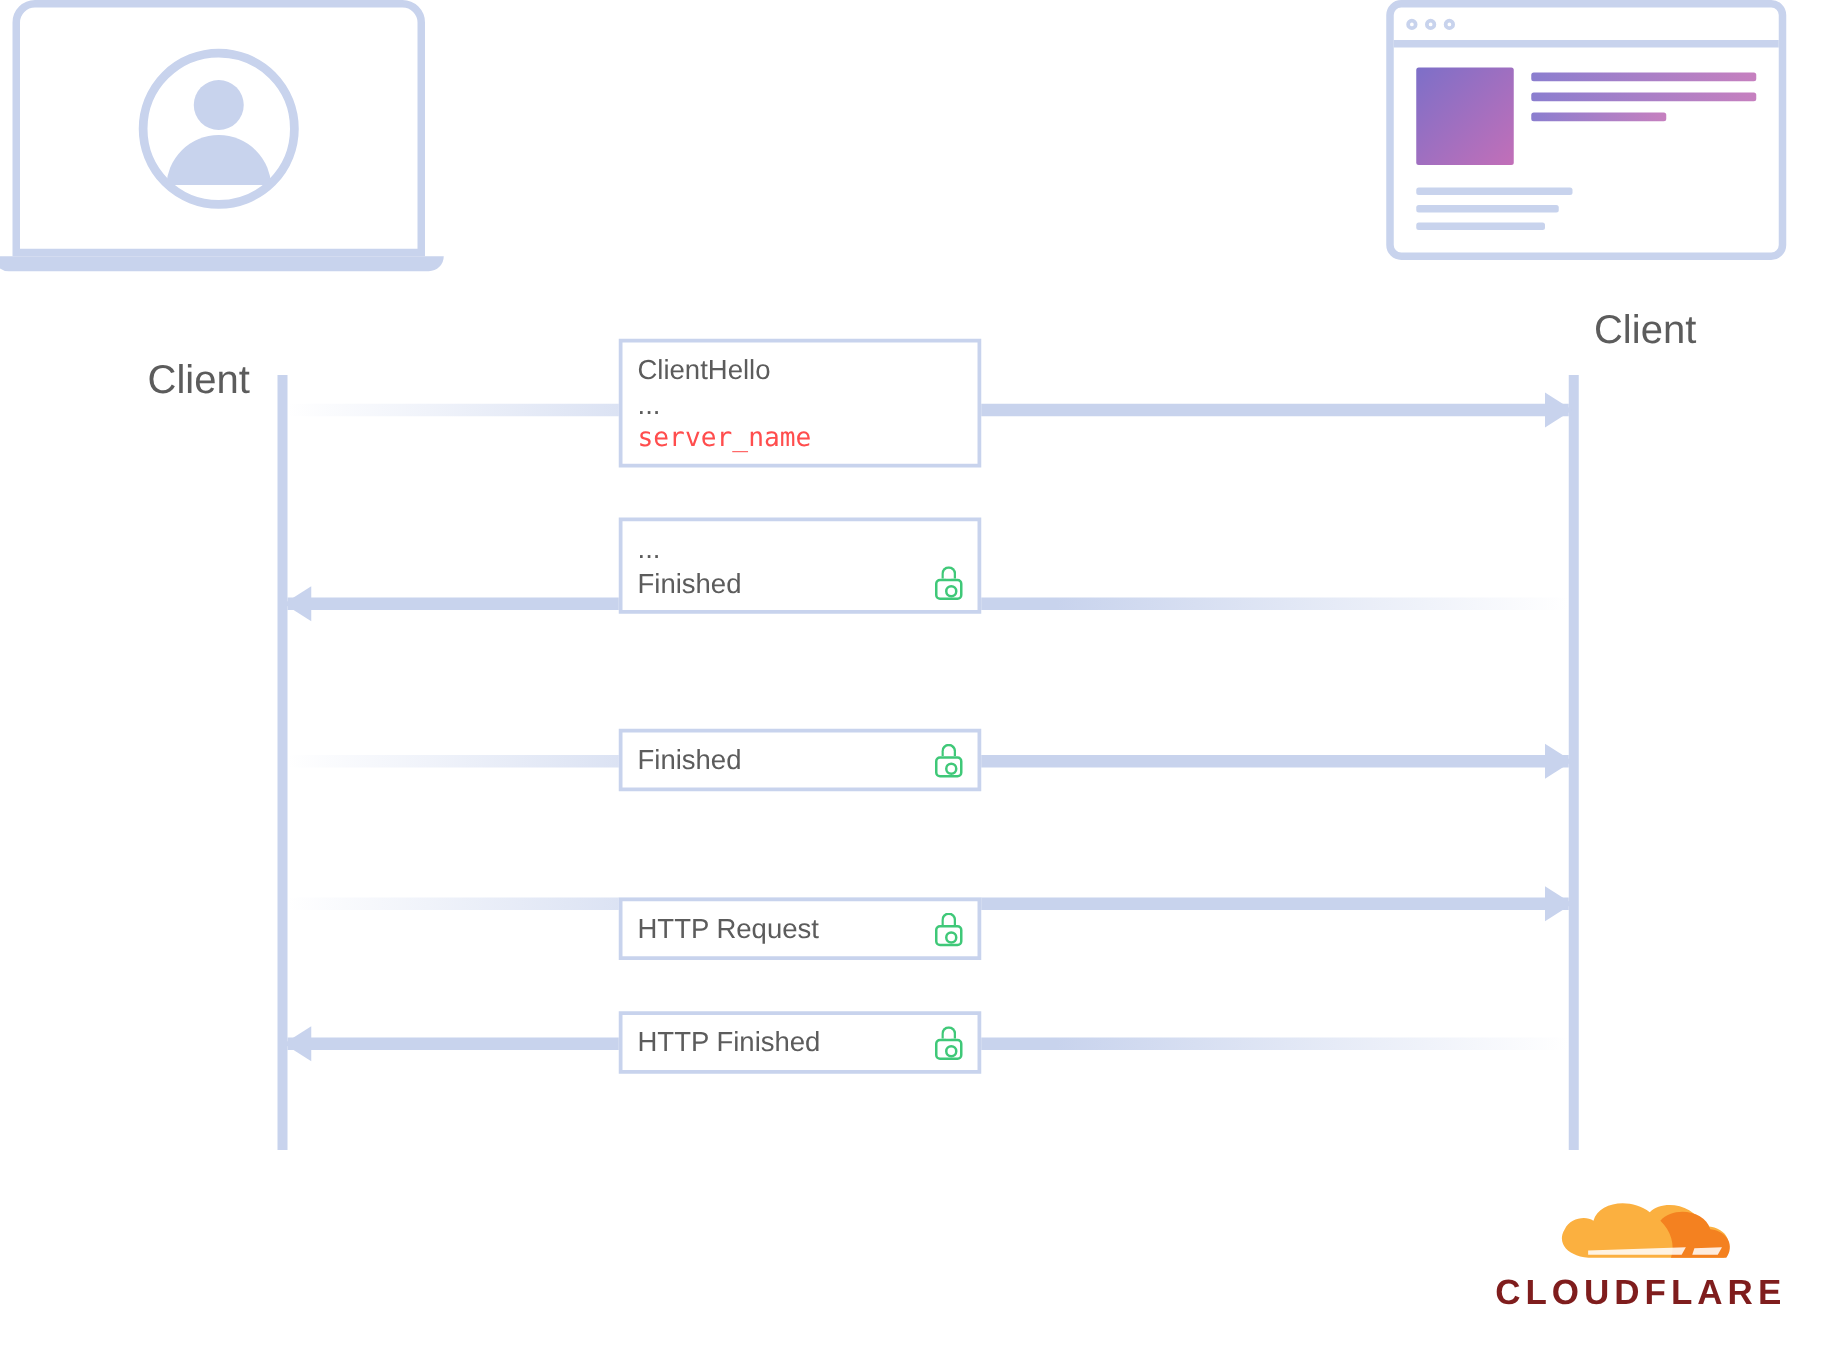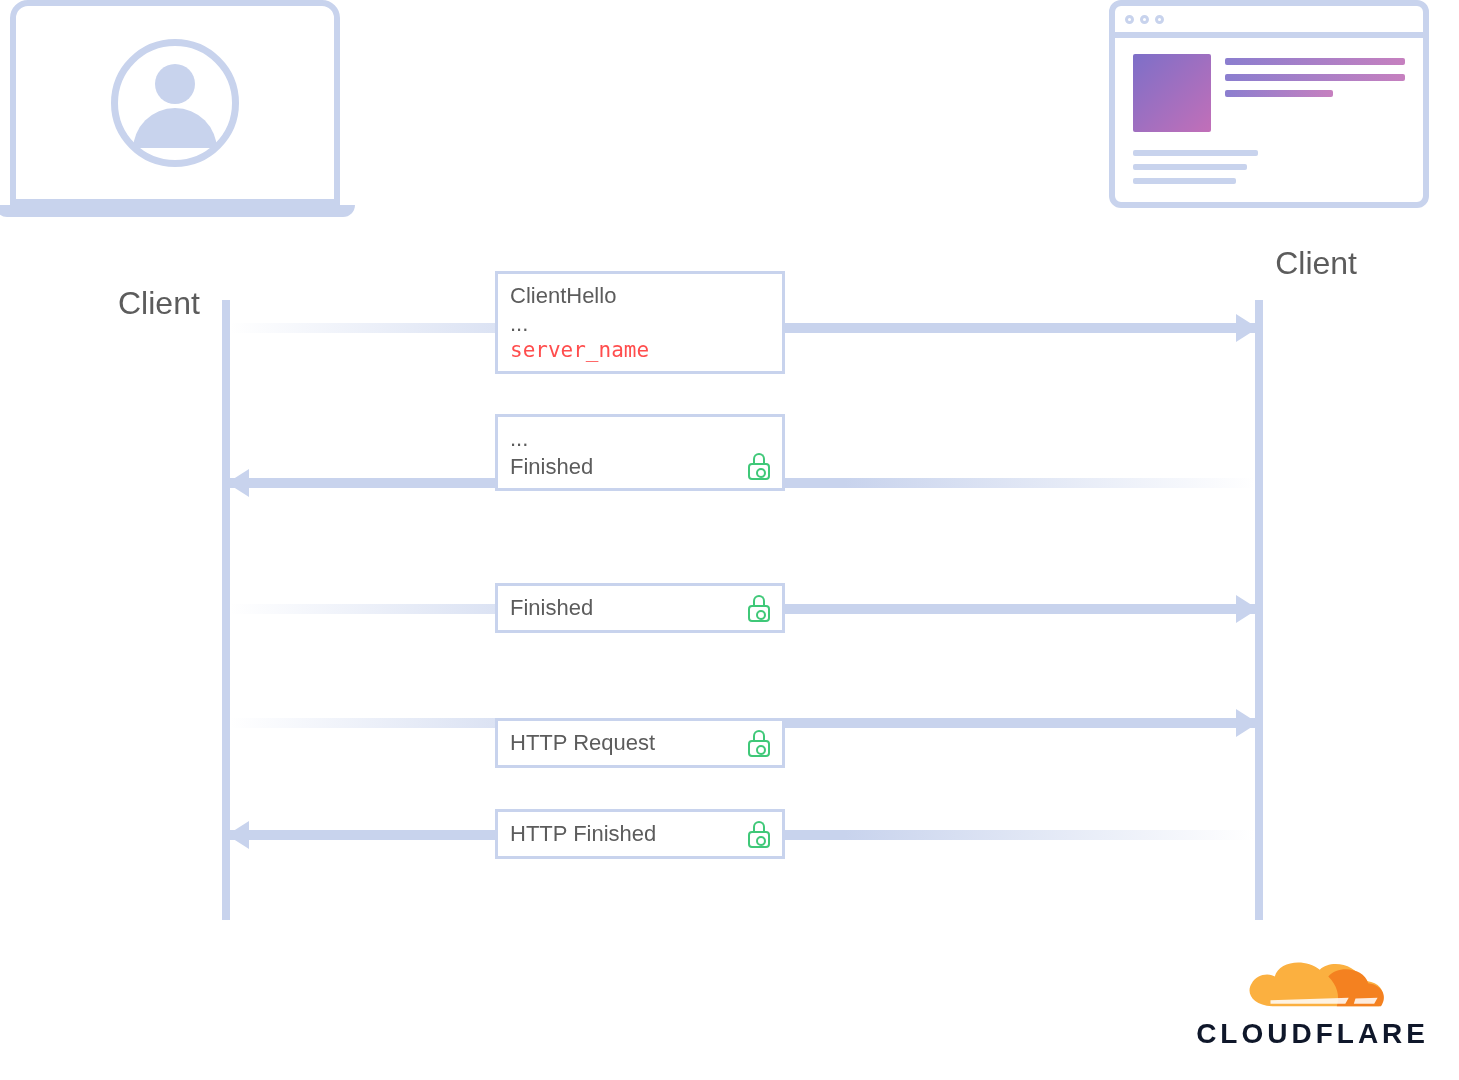--- a/index.html
+++ b/index.html
@@ -191,21 +191,21 @@
   
   .cf-logo {
     position: absolute;
     right: 30px;
     bottom: 30px;
     display: flex;
     flex-direction: column;
     align-items: center;
   }
   .cf-cloud { width: 170px; height: 70px; position: relative; }
-  .cf-text { font-weight: 800; font-size: 28px; letter-spacing: 4px; color: #0f172a; margin-top: -2px;}
+  .cf-text { font-weight: 800; font-size: 28px; letter-spacing: 4px; color: #7f1d1d; margin-top: -2px;}
 
   
   .watermark {
     position: absolute;
     right: 150px;
     bottom: 36px;
     text-align: center;
     color: #b8d0e6;
     opacity: .6;
     font-size: 26px;

